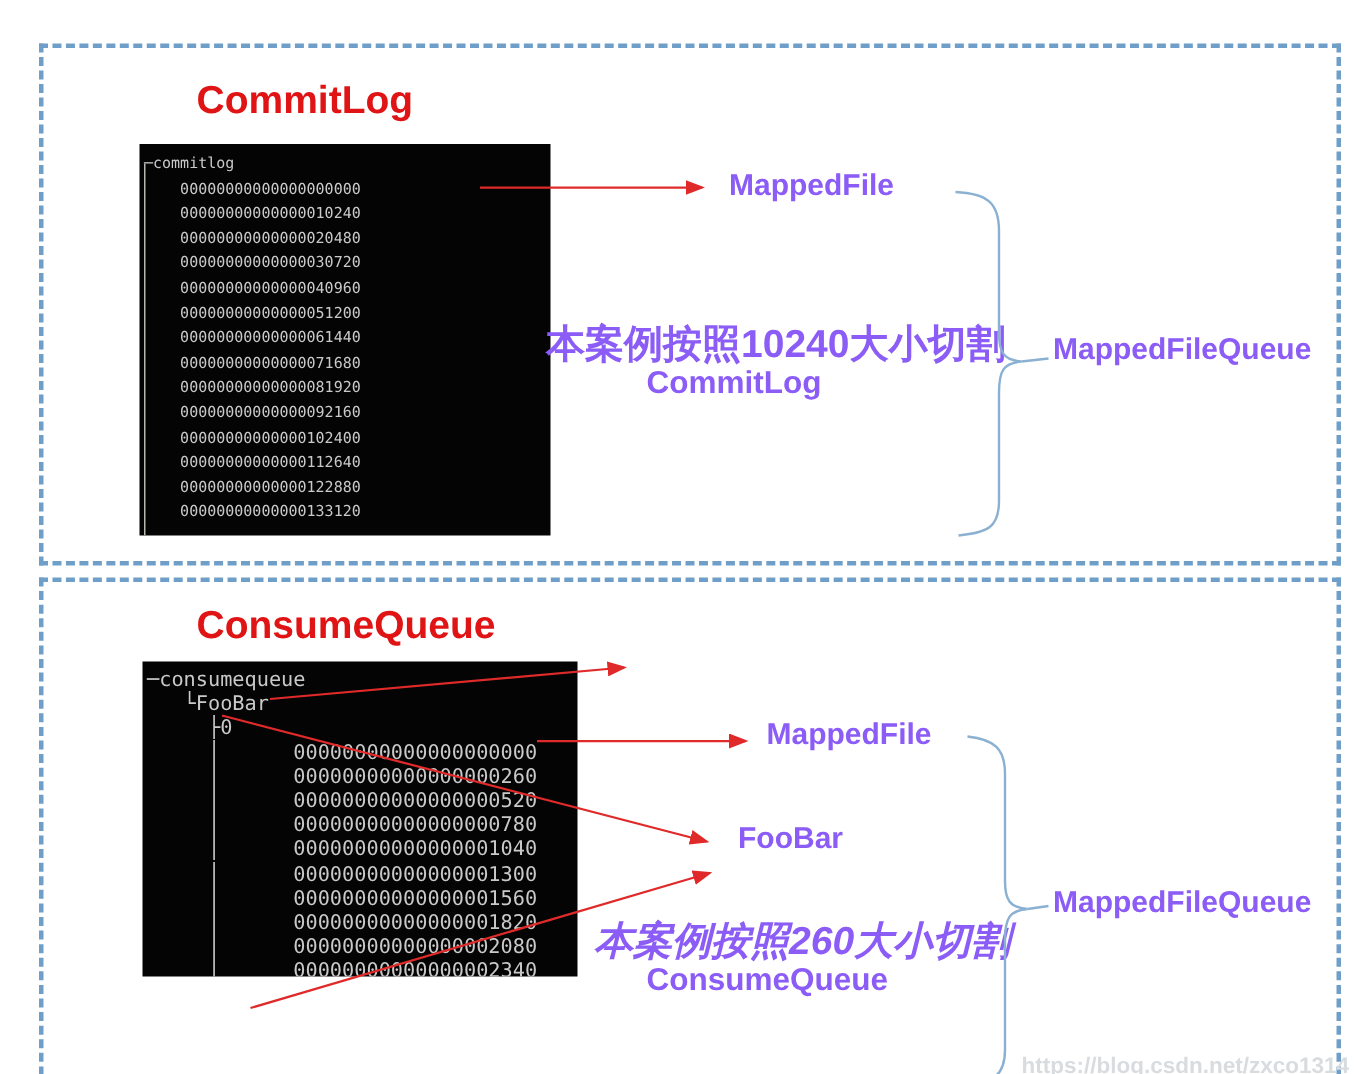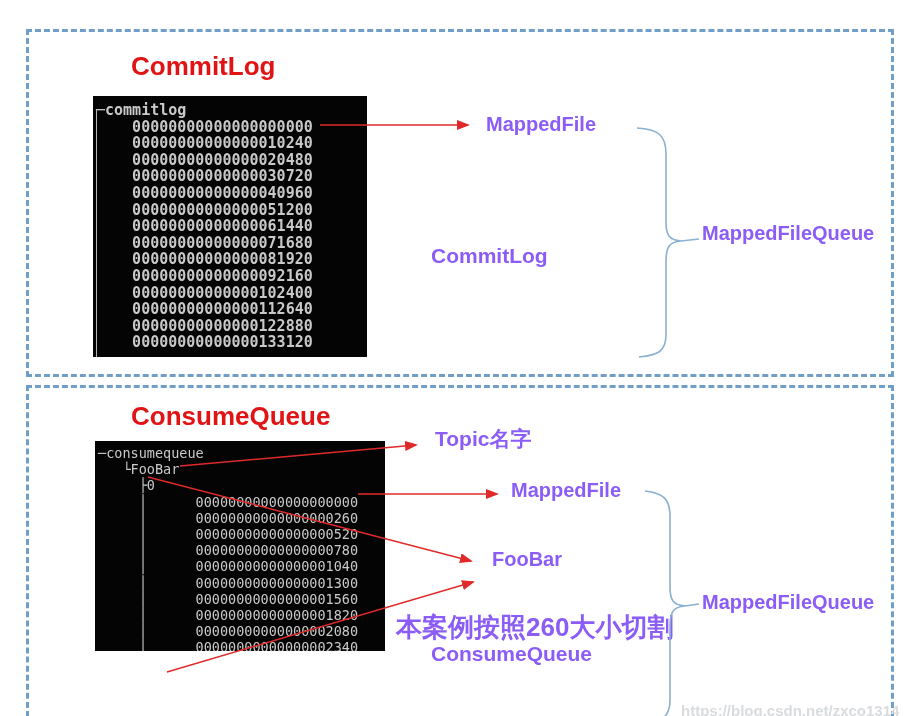--- a/index.html
+++ b/index.html
@@ -5,21 +5,21 @@
   html,body{margin:0;padding:0;background:#ffffff;}
   .canvas{position:relative;width:906px;height:716px;background:#ffffff;overflow:hidden;
           font-family:"Liberation Sans",sans-serif;margin-top:16px;}
   .panel{position:absolute;border:3px dashed #6f9fc8;background:transparent;box-sizing:border-box;}
   .panel1{left:26px;top:13px;width:868px;height:348px;}
   .panel2{left:26px;top:369px;width:868px;height:341px;}
   .section-title{position:absolute;color:#e01414;font-weight:bold;font-size:26px;white-space:nowrap;}
   .terminal{position:absolute;background:#040404;overflow:hidden;}
   .terminal pre{margin:0;padding:6px 0 0 3px;font-family:"DejaVu Sans Mono",monospace;
                 color:#c9c9c9;white-space:pre;}
-  .t1 pre{font-size:15px;line-height:16.6px;font-weight:bold;}
+  .t1 pre{font-size:10px;line-height:16.6px;}
   .t2 pre{font-size:13.5px;line-height:16.2px;padding-top:4px;}
   .trunk{position:absolute;width:1px;background:#b4b8ae;}
   .red-label{position:absolute;color:#8b5cf6;font-weight:bold;white-space:nowrap;}
   .fs20{font-size:20px;} .fs21{font-size:21px;} .fs26{font-size:26px;}
   .watermark{position:absolute;color:#d9dcdf;font-size:15px;font-weight:bold;white-space:nowrap;}
   .overlay{position:absolute;left:0;top:0;width:906px;height:716px;pointer-events:none;}
 </style>
 </head>
 <body>
 
@@ -43,20 +43,21 @@
     00000000000000081920
     00000000000000092160
     00000000000000102400
     00000000000000112640
     00000000000000122880
     00000000000000133120</pre>
   </div>
 
   <div class="red-label fs20" style="left:486px;top:97px;">MappedFile</div>
 
+  <div class="red-label fs26" style="left:364px;top:196px;">本案例按照10240大小切割</div>
   <div class="red-label fs21" style="left:431px;top:228px;">CommitLog</div>
 
   <div class="red-label fs20" style="left:702px;top:206px;">MappedFileQueue</div>
 
   <div class="panel panel2"></div>
 
   <div class="section-title" style="left:131px;top:385px;">ConsumeQueue</div>
 
   <div class="terminal t2" style="left:95px;top:425px;width:290px;height:210px;">
     <pre>─consumequeue
@@ -72,27 +73,26 @@
      │      00000000000000001820
      │      00000000000000002080
      │      00000000000000002340
      │
      ├1
      │      00000000000000000000
      │      00000000000000000260
      │      00000000000000000520</pre>
   </div>
 
-  <div class="red-label fs21" style="left:435px;top:409px;">Topic名字</div>
 
   <div class="red-label fs20" style="left:511px;top:463px;">MappedFile</div>
 
   <div class="red-label fs20" style="left:492px;top:532px;">FooBar</div>
 
-  <div class="red-label fs26" style="left:396px;top:594px;">本案例按照260大小切割</div>
+  <div class="red-label fs26" style="left:396px;top:594px;font-style:italic;">本案例按照260大小切割</div>
   <div class="red-label fs21" style="left:431px;top:626px;">ConsumeQueue</div>
 
   <div class="red-label fs20" style="left:702px;top:575px;">MappedFileQueue</div>
 
   <div class="watermark" style="left:681px;top:686px;">https://blog.csdn.net/zxco1314</div>
 
   <svg class="overlay" viewBox="0 0 906 716">
     <defs>
       <marker id="ah" markerUnits="userSpaceOnUse" markerWidth="13" markerHeight="10" refX="11" refY="5" orient="auto">
         <path d="M0,0 L13,5 L0,10 z" fill="#e02a2a"></path>

